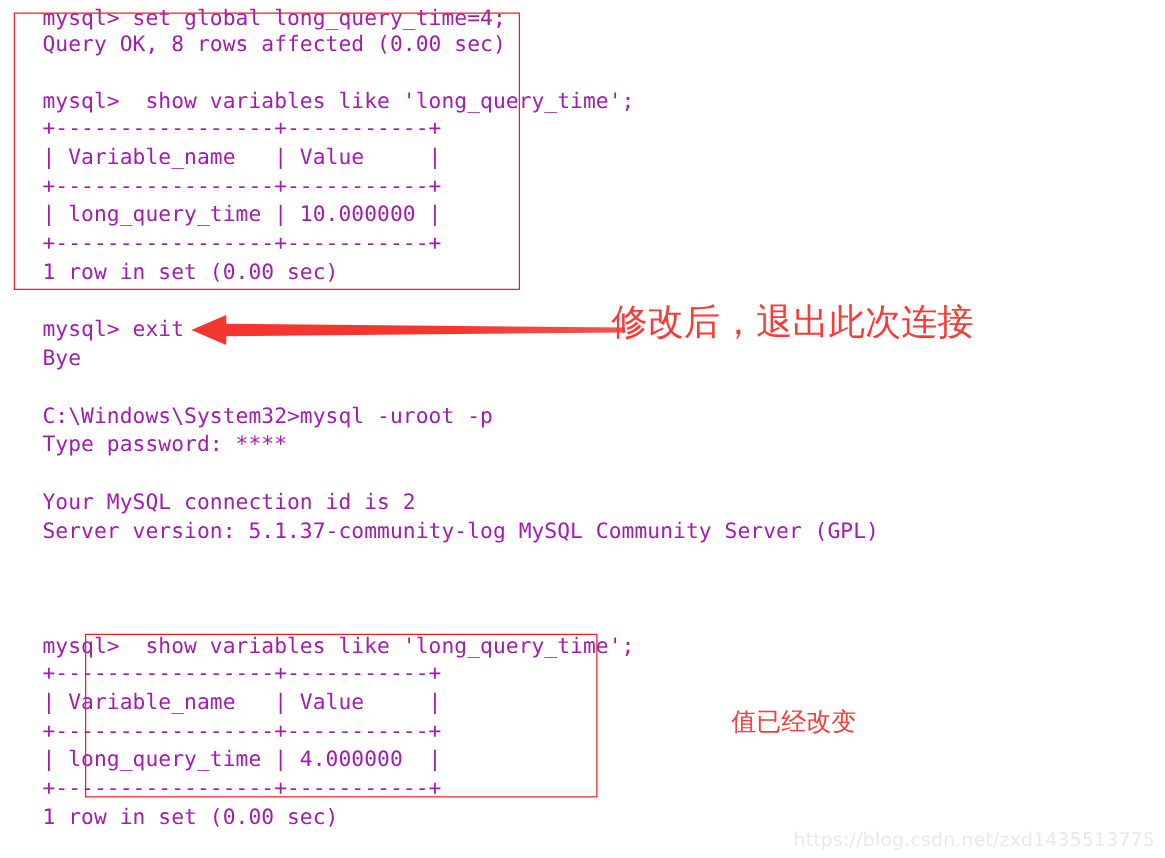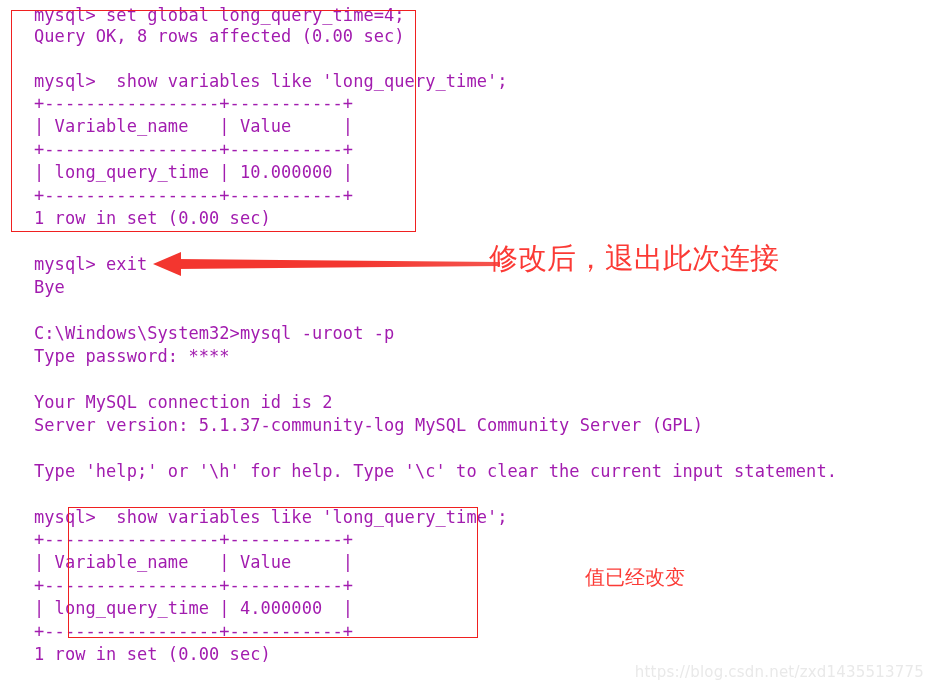--- a/index.html
+++ b/index.html
@@ -91,21 +91,20 @@
     <div class="line" style="top: 140px;">+-----------------+-----------+</div>
     <div class="line" style="top: 163px;">| long_query_time | 10.000000 |</div>
     <div class="line" style="top: 186px;">+-----------------+-----------+</div>
     <div class="line" style="top: 209px;">1 row in set (0.00 sec)</div>
     <div class="line" style="top: 255px;">mysql&gt; exit</div>
     <div class="line" style="top: 278px;">Bye</div>
     <div class="line" style="top: 324px;">C:\Windows\System32&gt;mysql -uroot -p</div>
     <div class="line" style="top: 347px;">Type password: ****</div>
     <div class="line" style="top: 393px;">Your MySQL connection id is 2</div>
     <div class="line" style="top: 416px;">Server version: 5.1.37-community-log MySQL Community Server (GPL)</div>
-    <div class="line" style="top: 462px;">Type 'help;' or '\h' for help. Type '\c' to clear the current input statement.</div>
     <div class="line" style="top: 508px;">mysql&gt;  show variables like 'long_query_time';</div>
     <div class="line" style="top: 530px;">+-----------------+-----------+</div>
     <div class="line" style="top: 553px;">| Variable_name   | Value     |</div>
     <div class="line" style="top: 576px;">+-----------------+-----------+</div>
     <div class="line" style="top: 599px;">| long_query_time | 4.000000  |</div>
     <div class="line" style="top: 622px;">+-----------------+-----------+</div>
     <div class="line" style="top: 645px;">1 row in set (0.00 sec)</div>
   </div>
 
 <div class="redbox" id="box0" style="left: 11px; top: 10px; width: 405px; height: 222px;"></div>

